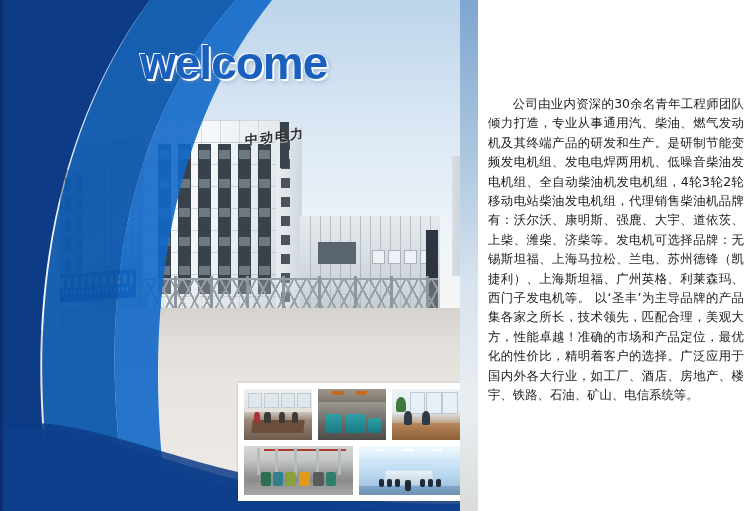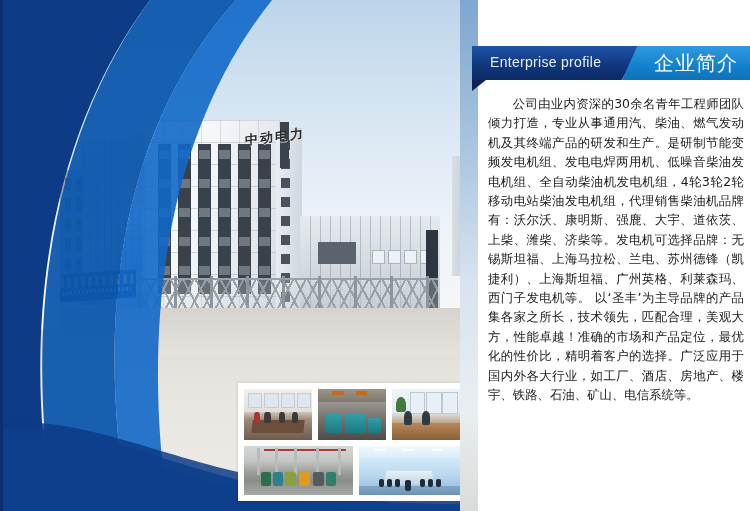--- a/index.html
+++ b/index.html
@@ -341,20 +341,21 @@
     </div>
 
     <div id="roof-logo">中动电力</div>
 
     <svg id="swoosh" viewBox="0 0 478 511" preserveAspectRatio="none">
       <path d="M0,0 L150,0 C60,120 18,300 52,511 L0,511 Z" fill="#0d3b86"></path>
       <path d="M150,0 C62,120 20,300 54,511 L128,511 C92,300 128,120 236,0 Z" fill="#0d57ad" opacity="0.95"></path>
       <path d="M236,0 C128,120 92,300 128,511 L168,511 C138,300 176,120 272,0 Z" fill="#1168c8" opacity="0.9"></path>
     </svg>
 
+    <div id="welcome">welcome</div>
 
     <svg id="bottom-wave" viewBox="0 0 478 90" preserveAspectRatio="none">
       <path d="M0,18 C120,18 170,60 300,80 C370,90 430,90 478,88 L478,90 L0,90 Z" fill="#1576cd"></path>
       <path d="M0,6 C110,6 160,46 290,70 C360,82 430,84 478,82 L478,90 L0,90 Z" fill="#0d57ad" opacity="0.9"></path>
       <path d="M0,0 C100,0 150,34 270,58 C345,73 420,78 478,76 L478,90 L0,90 Z" fill="#0d3b86" opacity="0.85"></path>
     </svg>
 
     <div id="photo-strip">
       <div class="ps-row r1">
         <div class="ph p1">
@@ -420,25 +421,18 @@
         </div>
       </div>
     </div>
 
     <div id="left-frame"></div>
   </div>
 
   <div id="right-edge-strip"></div>
   <div id="right-panel"></div>
 
-  <div id="profile-banner">
-    <div id="banner-dark"></div>
-    <div id="banner-light"></div>
-    <div id="banner-tail"></div>
-    <div id="banner-en">Enterprise profile</div>
-    <div id="banner-cn">企业简介</div>
-  </div>
 
   <div id="profile-body">
     <p>公司由业内资深的30余名青年工程师团队倾力打造，专业从事通用汽、柴油、燃气发动机及其终端产品的研发和生产。是研制节能变频发电机组、发电电焊两用机、低噪音柴油发电机组、全自动柴油机发电机组，4轮3轮2轮移动电站柴油发电机组，代理销售柴油机品牌有：沃尔沃、康明斯、强鹿、大宇、道依茨、上柴、潍柴、济柴等。发电机可选择品牌：无锡斯坦福、上海马拉松、兰电、苏州德锋（凯捷利）、上海斯坦福、广州英格、利莱森玛、西门子发电机等。 以‘圣丰’为主导品牌的产品集各家之所长，技术领先，匹配合理，美观大方，性能卓越！准确的市场和产品定位，最优化的性价比，精明着客户的选择。广泛应用于国内外各大行业，如工厂、酒店、房地产、楼宇、铁路、石油、矿山、电信系统等。</p>
   </div>
 
 </div>
 
 </body></html>

